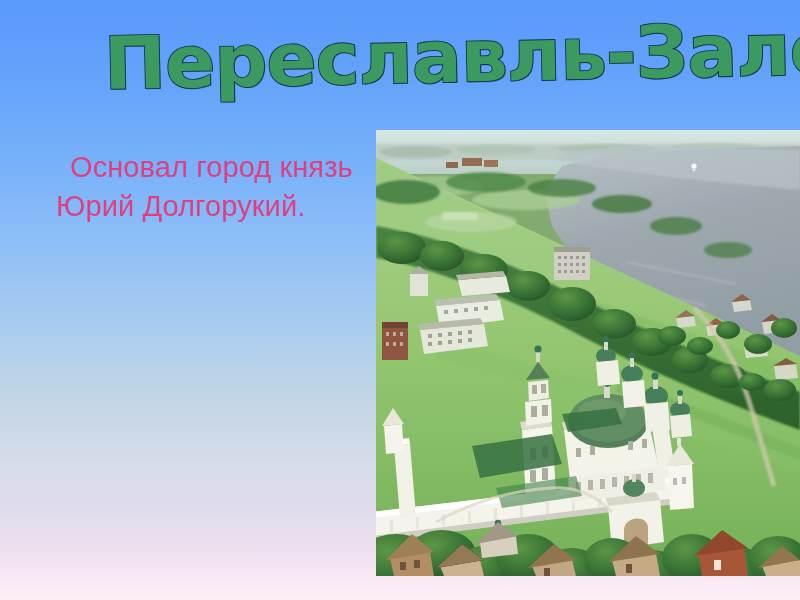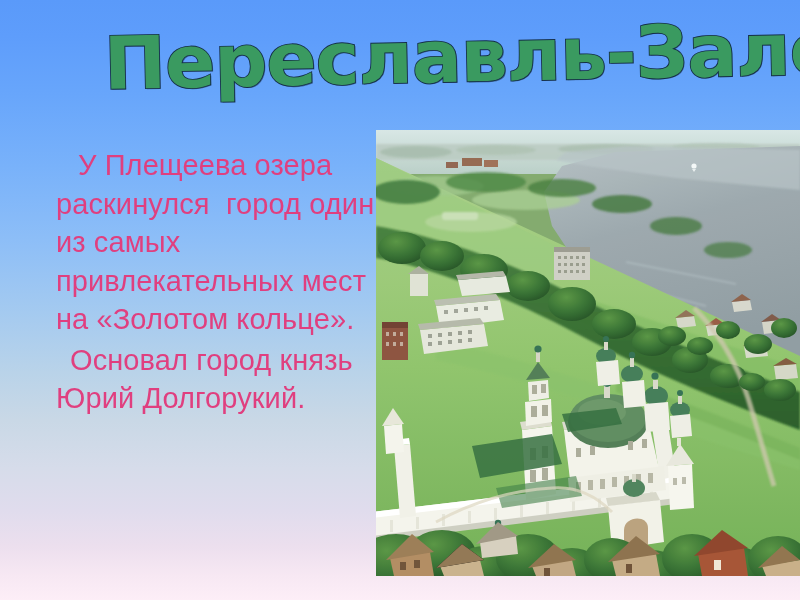--- a/index.html
+++ b/index.html
@@ -99,21 +99,20 @@
 </head>
 <body>
 
 <div id="slide">
 
   <div id="title-wrap">
     <div id="slide-title">Переславль-Залесский</div>
   </div>
 
   <div id="bodytext">
-    <p class="para1">У Плещеева озера раскинулся  город один из самых привлекательных мест на «Золотом кольце».</p>
     <p class="para2">Основал город князь Юрий Долгорукий.</p>
   </div>
 
   <div id="photo">
 
     <svg viewBox="0 0 424 446" preserveAspectRatio="none">
       <defs>
         <linearGradient id="haze" x1="0" y1="0" x2="0" y2="1">
           <stop offset="0" stop-color="#d7e6e4"></stop>
           <stop offset="1" stop-color="#b9cfc6"></stop>

